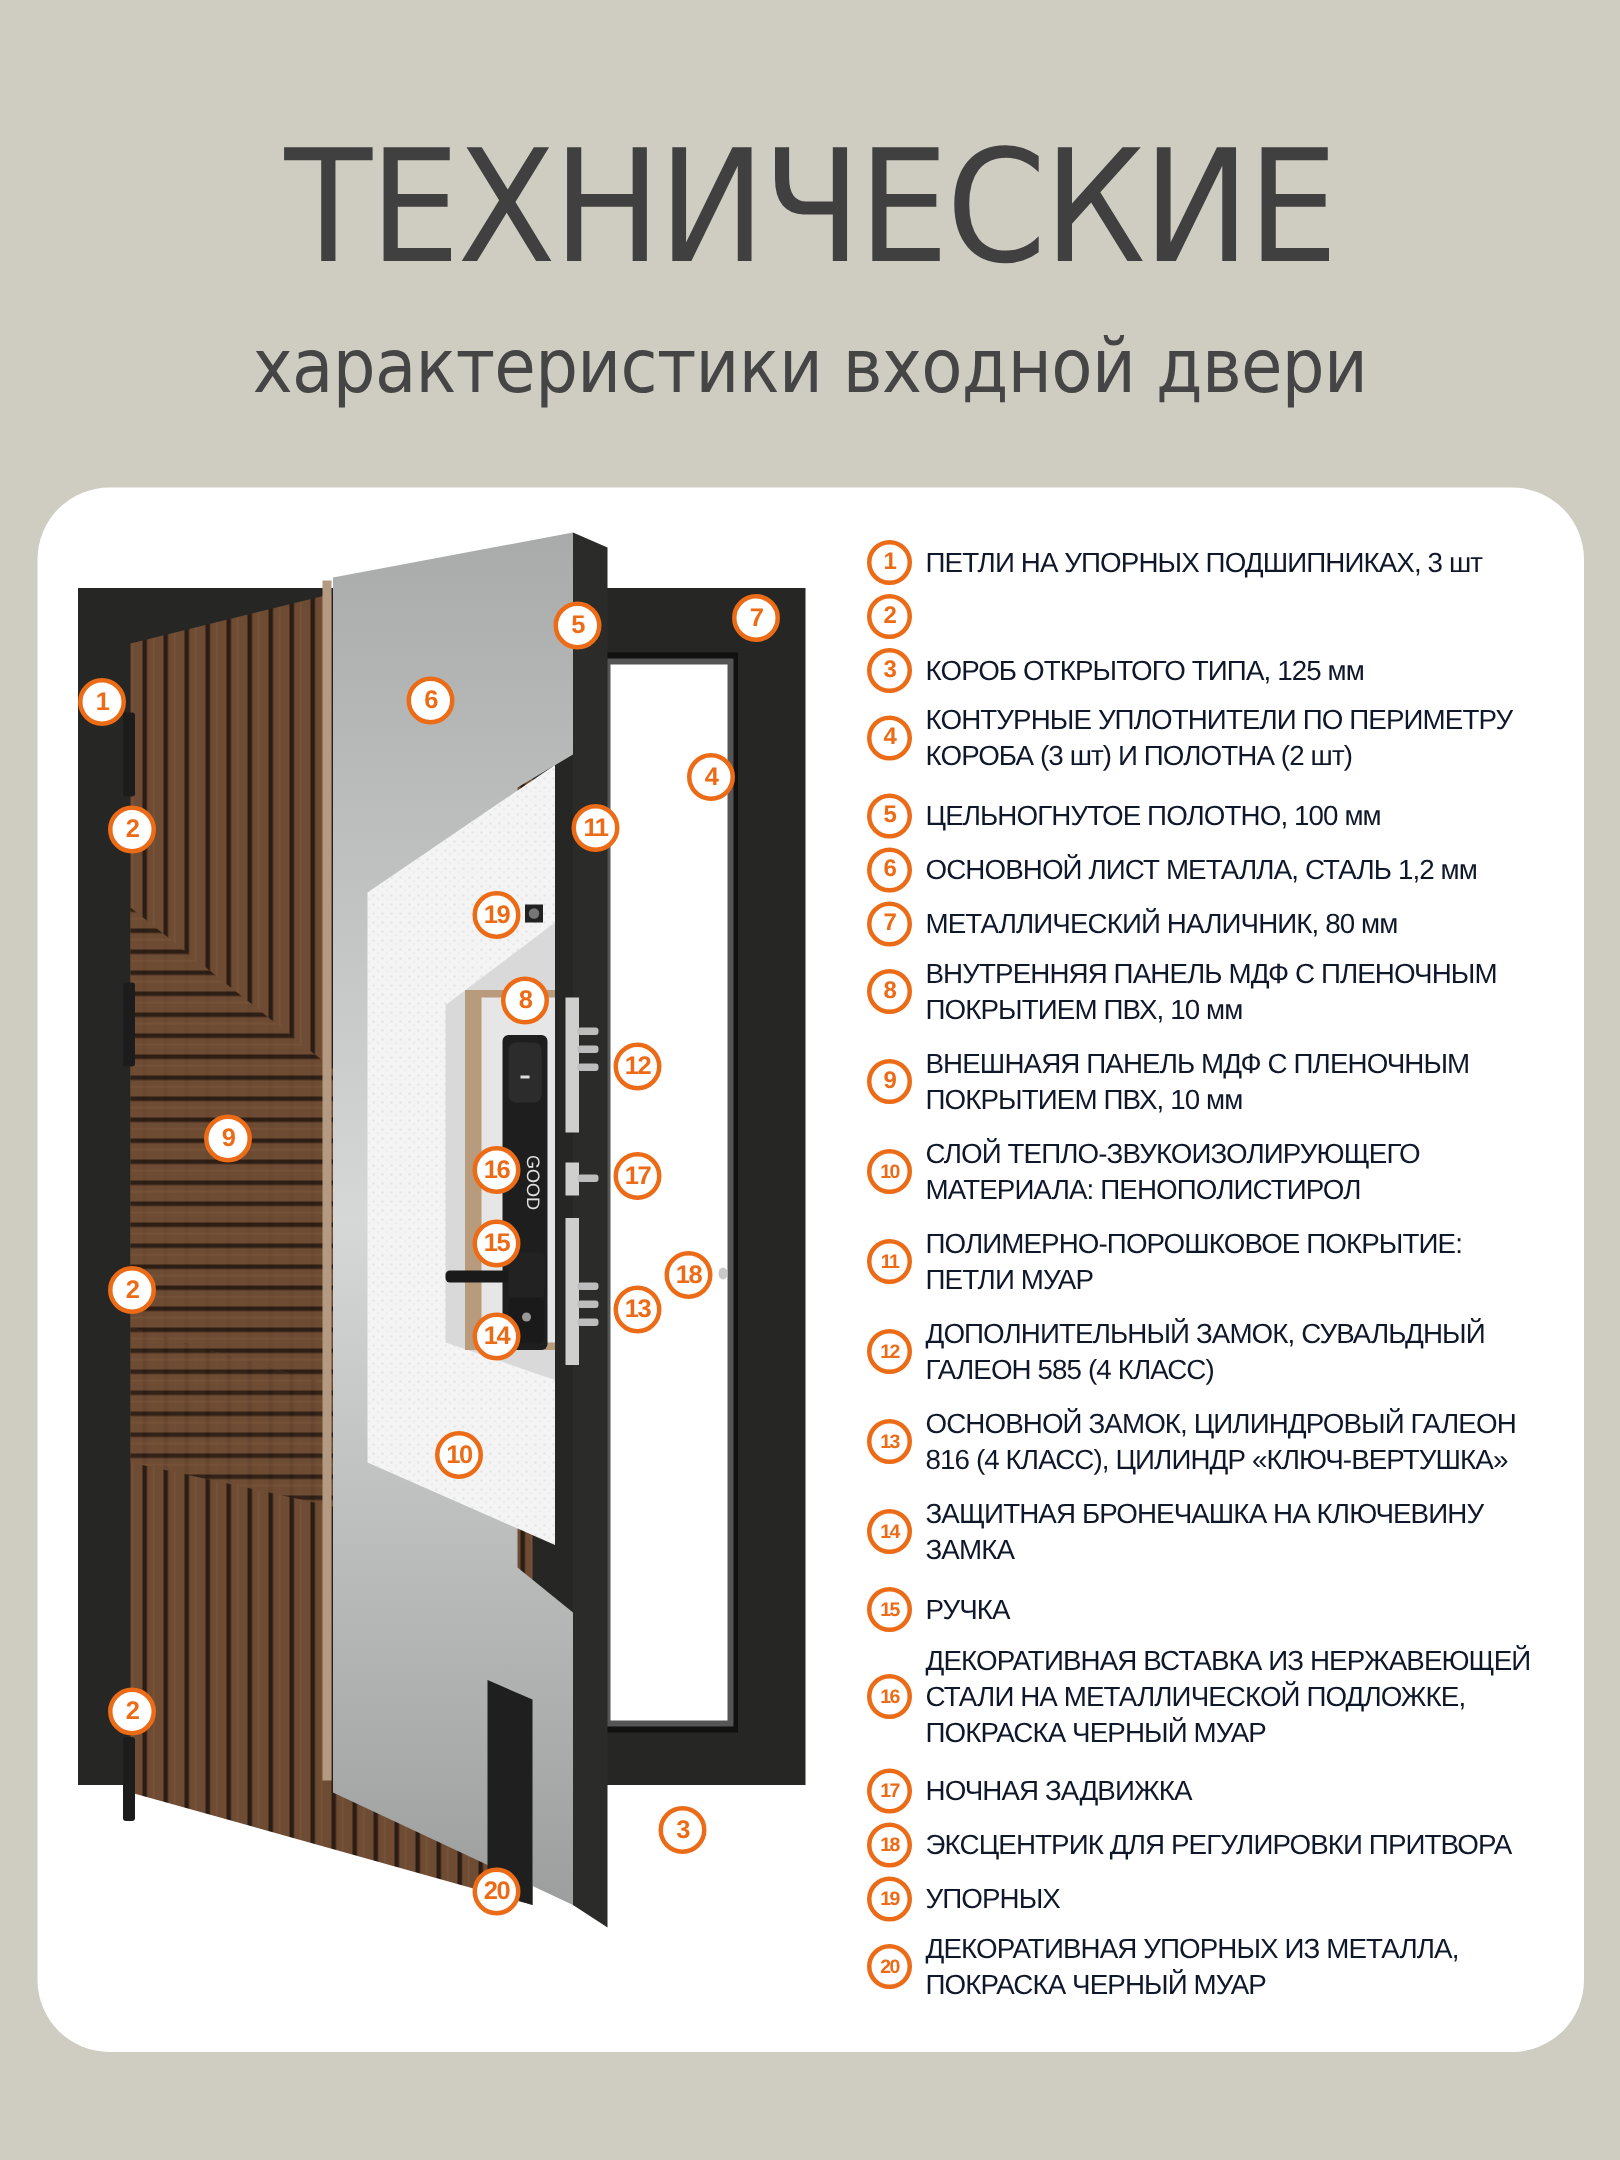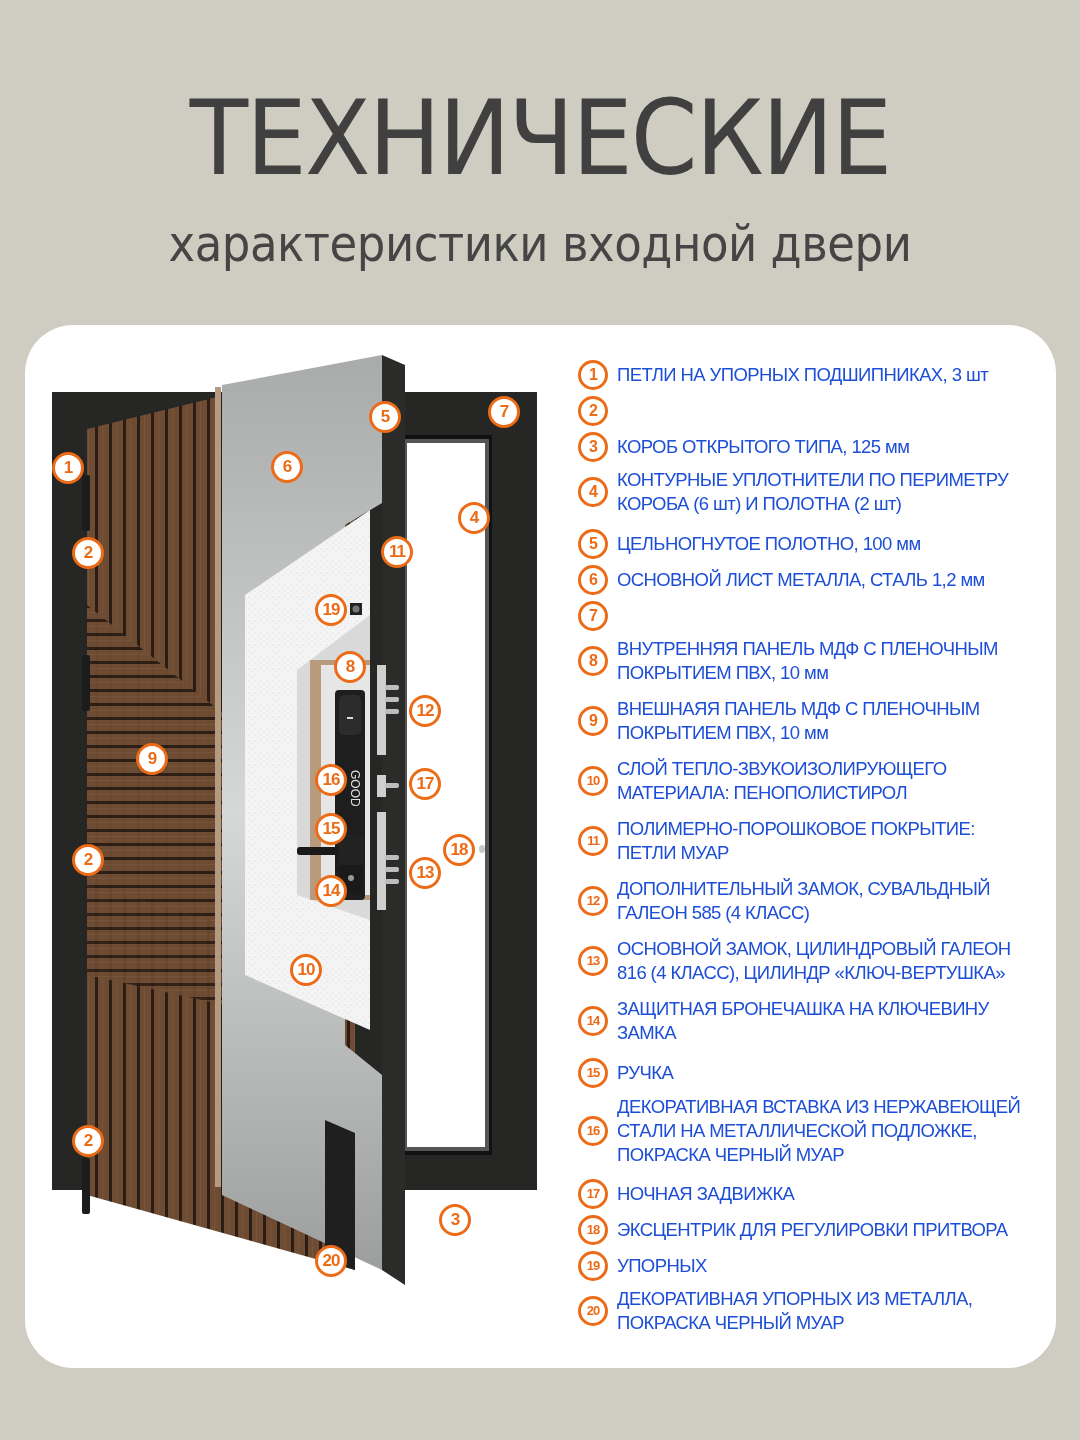--- a/index.html
+++ b/index.html
@@ -42,21 +42,21 @@
     position: absolute; left: 0; display: flex; align-items: center;
   }
   .spec .num {
     flex: 0 0 auto; width: 24px; height: 24px; border-radius: 50%;
     border: 3px solid #ec6b17; color: #ec6b17; background: #fff;
     font-family: "Liberation Sans", sans-serif; font-weight: bold;
     font-size: 16px; line-height: 24px; text-align: center; letter-spacing: -1px;
   }
   .spec .num.small { font-size: 13px; }
   .spec .txt {
-    margin-left: 9px; color: #1d4ed8;
+    margin-left: 9px; color: #0f172a;
     font-family: "Liberation Sans", sans-serif; font-size: 18.5px; line-height: 24px;
     letter-spacing: -0.6px; white-space: pre-line;
   }
 </style>
 </head>
 <body>
 
 <div class="title">ТЕХНИЧЕСКИЕ</div>
 <div class="subtitle">характеристики входной двери</div>
 
@@ -176,32 +176,33 @@
     <div class="spec" style="left:553px;top:71px;">
       <span class="num">2</span>
     </div>
     <div class="spec" style="left:553px;top:107px;">
       <span class="num">3</span>
       <span class="txt">КОРОБ ОТКРЫТОГО ТИПА, 125 мм</span>
     </div>
     <div class="spec" style="left:553px;top:143px;">
       <span class="num">4</span>
       <span class="txt">КОНТУРНЫЕ УПЛОТНИТЕЛИ ПО ПЕРИМЕТРУ
-КОРОБА (6 шт) И ПОЛОТНА (2 шт)</span>
+КОРОБА (3 шт) И ПОЛОТНА (2 шт)</span>
     </div>
     <div class="spec" style="left:553px;top:204px;">
       <span class="num">5</span>
       <span class="txt">ЦЕЛЬНОГНУТОЕ ПОЛОТНО, 100 мм</span>
     </div>
     <div class="spec" style="left:553px;top:240px;">
       <span class="num">6</span>
       <span class="txt">ОСНОВНОЙ ЛИСТ МЕТАЛЛА, СТАЛЬ 1,2 мм</span>
     </div>
     <div class="spec" style="left:553px;top:276px;">
       <span class="num">7</span>
+      <span class="txt">МЕТАЛЛИЧЕСКИЙ НАЛИЧНИК, 80 мм</span>
     </div>
     <div class="spec" style="left:553px;top:312px;">
       <span class="num">8</span>
       <span class="txt">ВНУТРЕННЯЯ ПАНЕЛЬ МДФ С ПЛЕНОЧНЫМ
 ПОКРЫТИЕМ ПВХ, 10 мм</span>
     </div>
     <div class="spec" style="left:553px;top:372px;">
       <span class="num">9</span>
       <span class="txt">ВНЕШНАЯЯ ПАНЕЛЬ МДФ С ПЛЕНОЧНЫМ
 ПОКРЫТИЕМ ПВХ, 10 мм</span>

